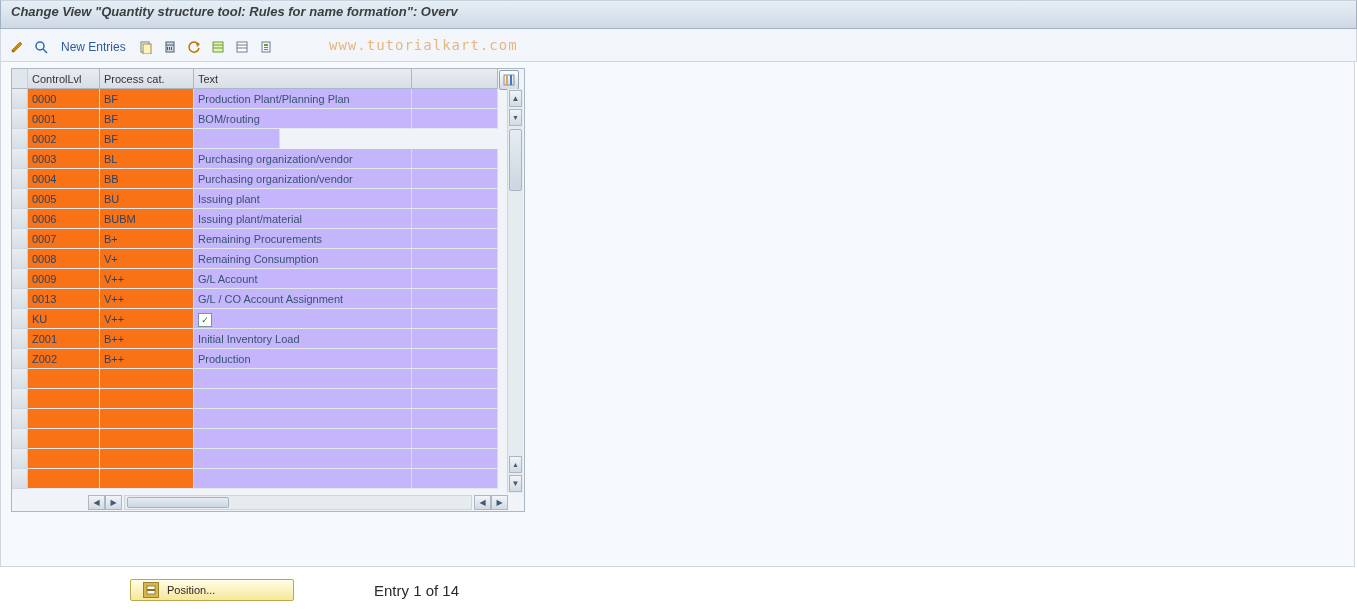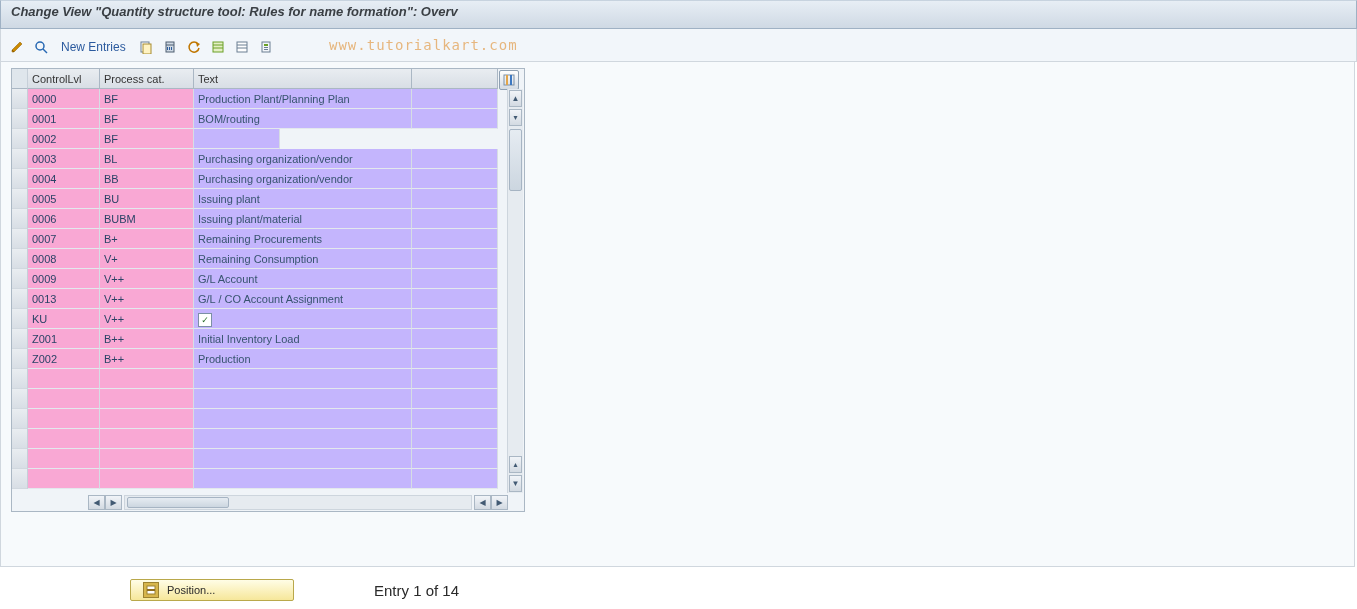--- a/index.html
+++ b/index.html
@@ -125,21 +125,21 @@
   .data-cell {
     border-right: 1px solid #d6dde4;
     border-bottom: 1px solid #e3e8ed;
     padding-left: 4px;
     color: #2a4366;
     overflow: hidden;
     white-space: nowrap;
     box-sizing: border-box;
   }
   .data-cell.input {
-    background: #f9a8d4;
+    background: #f97316;
   }
   .data-cell.readonly {
     background: #c4b5fd;
     color:#37546f;
   }
   .scroll-v {
     position: absolute;
     right: 1px;
     top: 20px;
     bottom: 18px;

